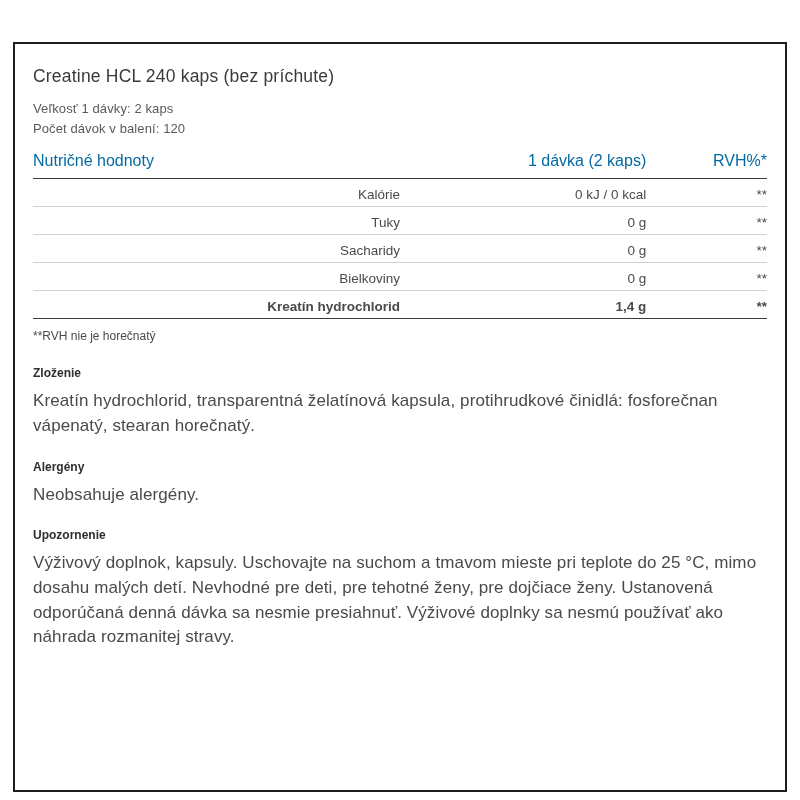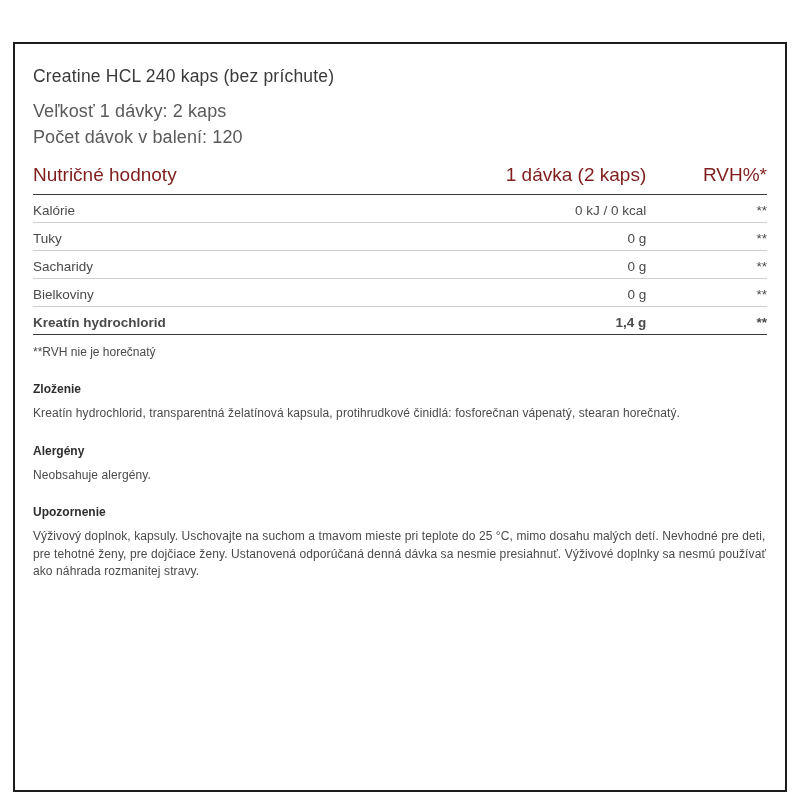--- a/index.html
+++ b/index.html
@@ -32,46 +32,47 @@
     right: 18px;
   }
   .title {
     font-size: 17.5px;
     color: #3a3a3a;
     letter-spacing: 0.2px;
     margin: 0 0 14px 0;
     font-weight: normal;
   }
   .serving-line {
-    font-size: 18px;
+    font-size: 13px;
     color: #5a5a5a;
     margin: 0 0 5px 0;
     letter-spacing: 0.1px;
   }
   table.nutri {
     width: 100%;
     border-collapse: collapse;
     margin-top: 10px;
   }
   table.nutri th, table.nutri td {
     padding: 0;
     font-weight: normal;
     vertical-align: baseline;
   }
   table.nutri thead th {
-    font-size: 19px;
-    color: #7f1d1d;
+    font-size: 16px;
+    color: #0369a1;
     padding: 6px 0 8px 0;
     border-bottom: 1.5px solid #3a3a3a;
   }
   table.nutri tbody td {
     font-size: 13.5px;
     color: #4a4a4a;
     padding: 8px 0 4px 0;
     border-bottom: 1px solid #cfcfcf;
+    text-align: right;
   }
   table.nutri tbody tr:last-child td {
     border-bottom: 1.5px solid #3a3a3a;
     font-weight: bold;
   }
   .col-name { text-align: left; width: 50%; }
   .col-amount { text-align: right; width: 36%; padding-right: 18px !important; }
   .col-rvh { text-align: right; width: 14%; }
   .col-rvh-cell {
     text-align: right;
@@ -86,21 +87,21 @@
     margin: 12px 0 0 0;
   }
   .footnote.second { margin-top: 9px; }
   h3.section {
     font-size: 12px;
     color: #2e2e2e;
     font-weight: bold;
     margin: 21px 0 9px 0;
   }
   p.body {
-    font-size: 12px;
+    font-size: 17px;
     color: #4a4a4a;
     line-height: 1.45;
     margin: 0;
     letter-spacing: 0.1px;
   }
 </style>
 </head>
 <body>
 
 <div class="panel">

